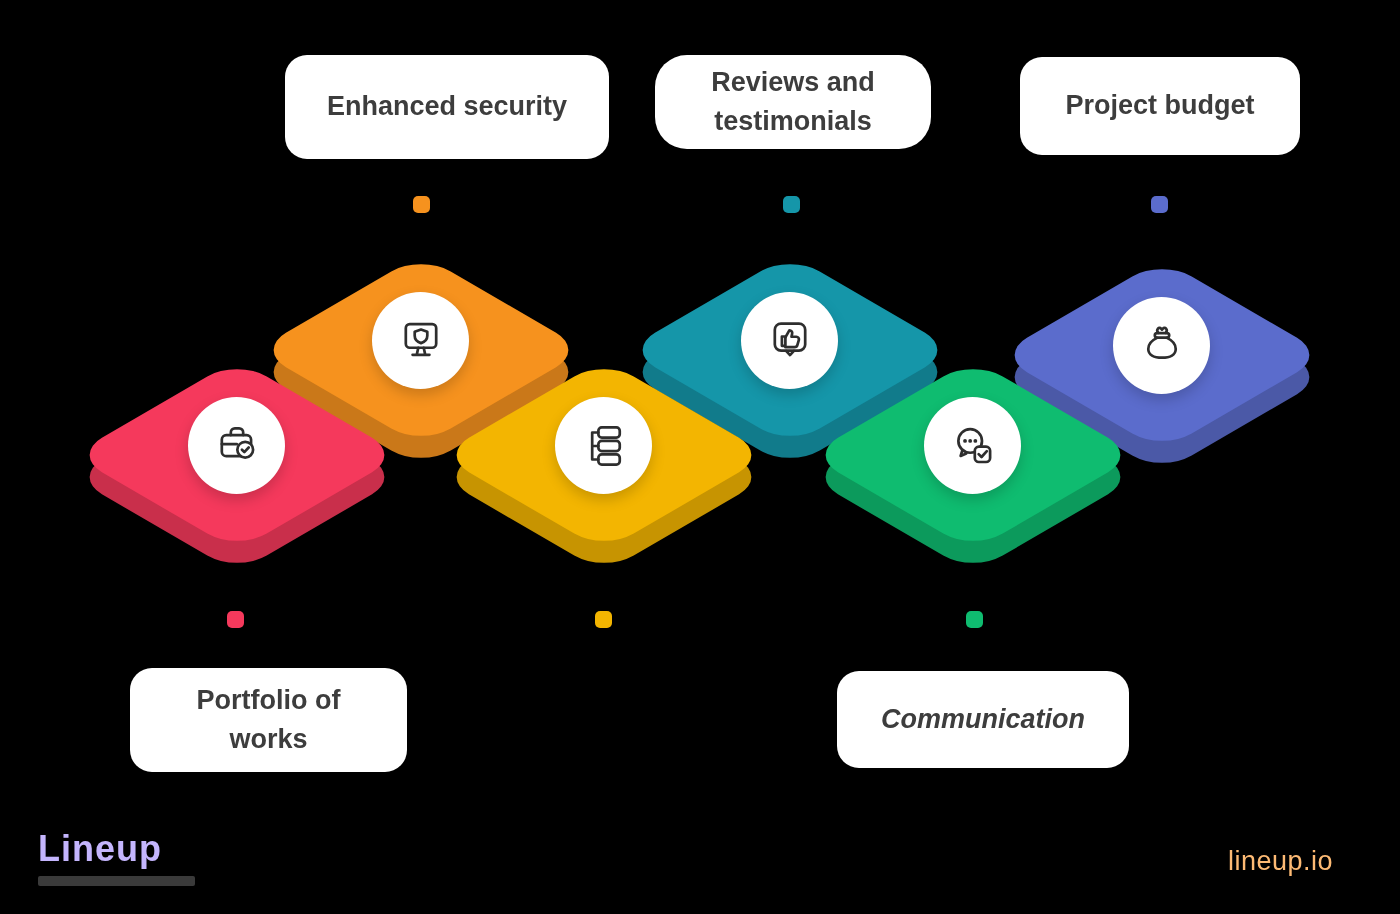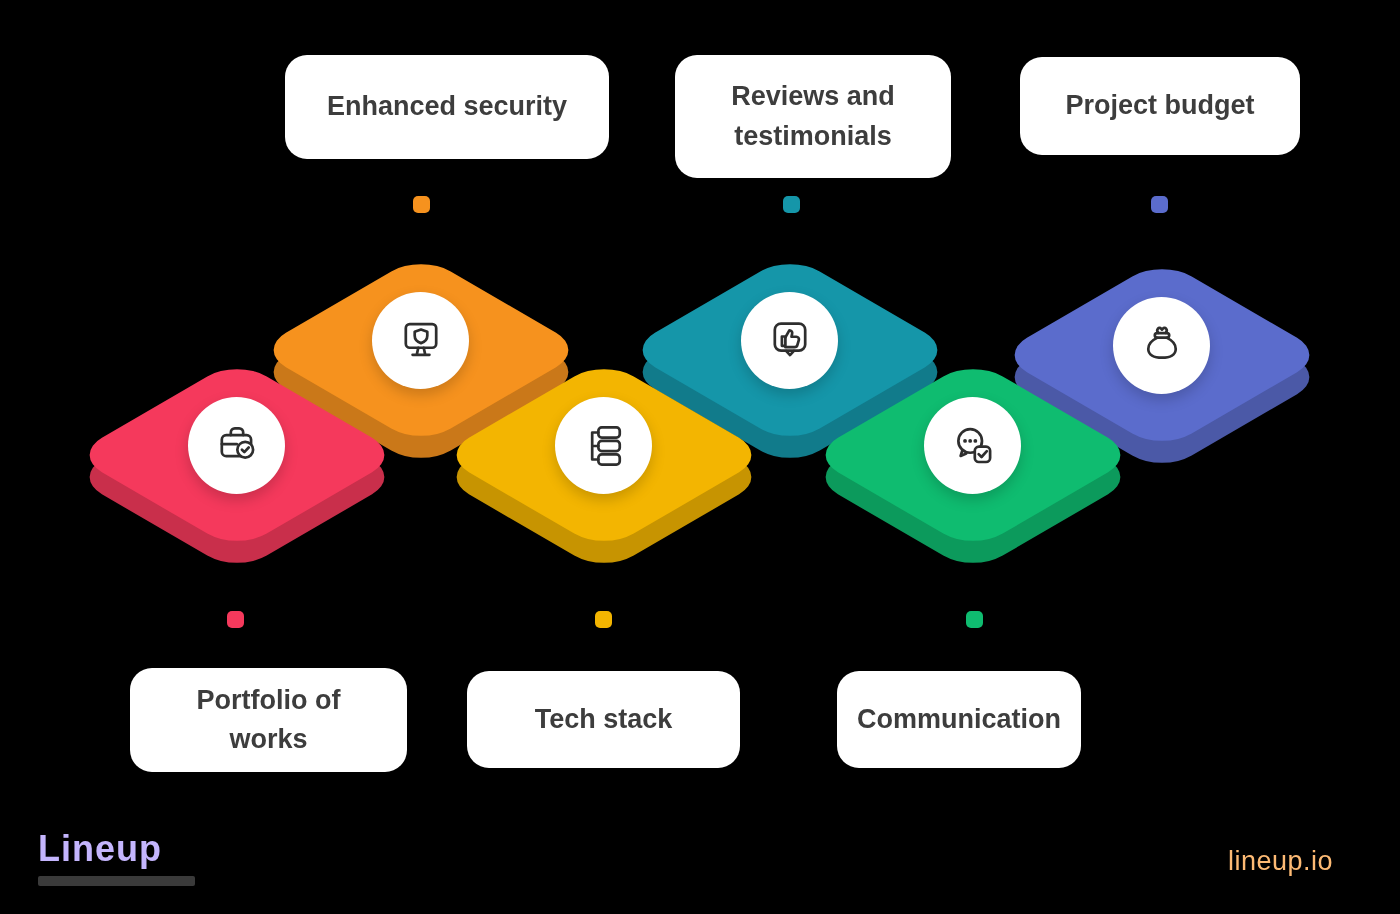--- a/index.html
+++ b/index.html
@@ -18,25 +18,25 @@
     background:#ffffff;
     border-radius:22px;
     display:flex; align-items:center; justify-content:center;
     text-align:center;
     color:#3d3d3d;
     font-size:27px; font-weight:600; line-height:1.45;
     padding:0 24px;
     box-shadow:0 8px 22px rgba(0,0,0,.6), 0 2px 6px rgba(0,0,0,.5);
   }
   .card-es { left:285px; top:55px;  width:324px; height:104px; }
-  .card-rt { left:675px; top:55px;  width:276px; height:123px; }
+  .card-rt { left:655px; top:55px;  width:276px; height:94px;border-radius:32px; }
   .card-pb { left:1020px; top:57px; width:280px; height:98px;  }
   .card-pw { left:98px;  top:668px; width:277px; height:104px;margin-left:32px; }
   .card-ts { left:467px; top:671px; width:273px; height:97px;  }
-  .card-cm { left:837px; top:671px; width:244px; height:97px;  }
+  .card-cm { left:837px; top:671px; width:292px; height:97px;font-style:italic;  }
 
   
   .dot {
     position:absolute; width:17px; height:17px; border-radius:5px;
   }
   .dot-es { left:413px;  top:196px; }
   .dot-rt { left:783px;  top:196px; }
   .dot-pb { left:1151px; top:196px; }
   .dot-pw { left:227px;  top:611px; }
   .dot-ts { left:595px;  top:611px; }
@@ -94,23 +94,20 @@
   </div>
   <div class="card card-rt">
     <span>Reviews and testimonials</span>
   </div>
   <div class="card card-pb">
     <span>Project budget</span>
   </div>
   <div class="card card-pw">
     <span>Portfolio of works</span>
   </div>
-  <div class="card card-ts">
-    <span>Tech stack</span>
-  </div>
   <div class="card card-cm">
     <span>Communication</span>
   </div>
 
   <div class="dot dot-es" style="background-color: rgb(246, 146, 30);"></div>
   <div class="dot dot-rt" style="background-color: rgb(21, 150, 169);"></div>
   <div class="dot dot-pb" style="background-color: rgb(91, 108, 204);"></div>
   <div class="dot dot-pw" style="background-color: rgb(245, 57, 92);"></div>
   <div class="dot dot-ts" style="background-color: rgb(243, 181, 1);"></div>
   <div class="dot dot-cm" style="background-color: rgb(15, 188, 112);"></div>

